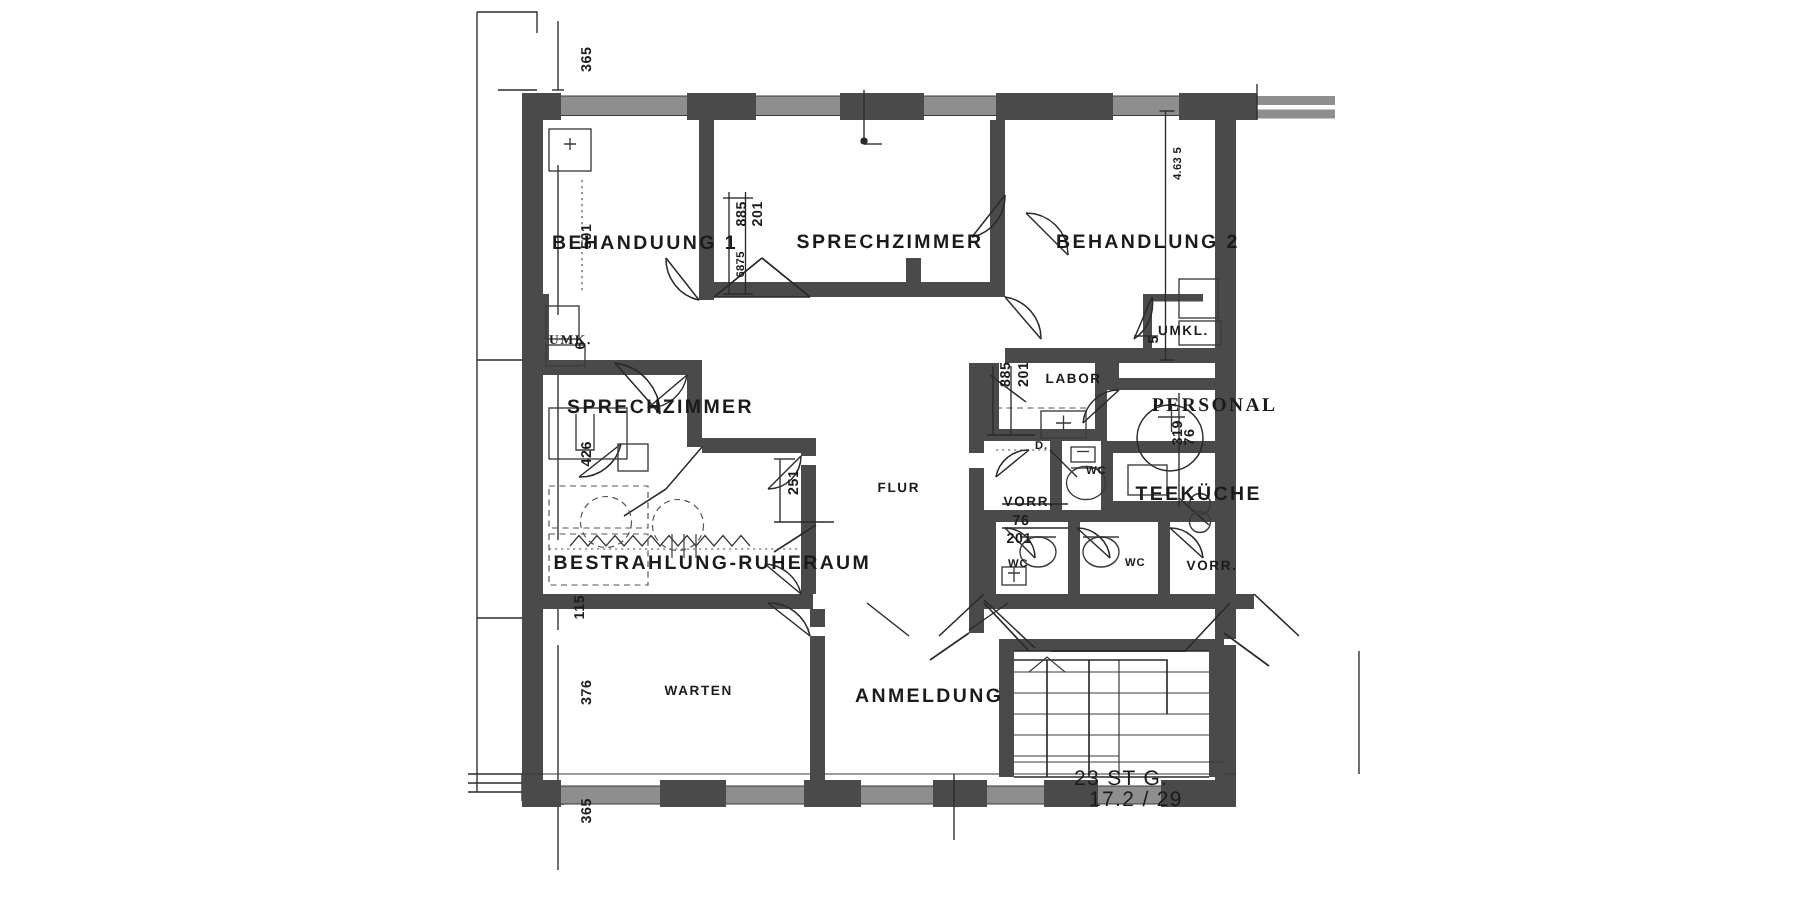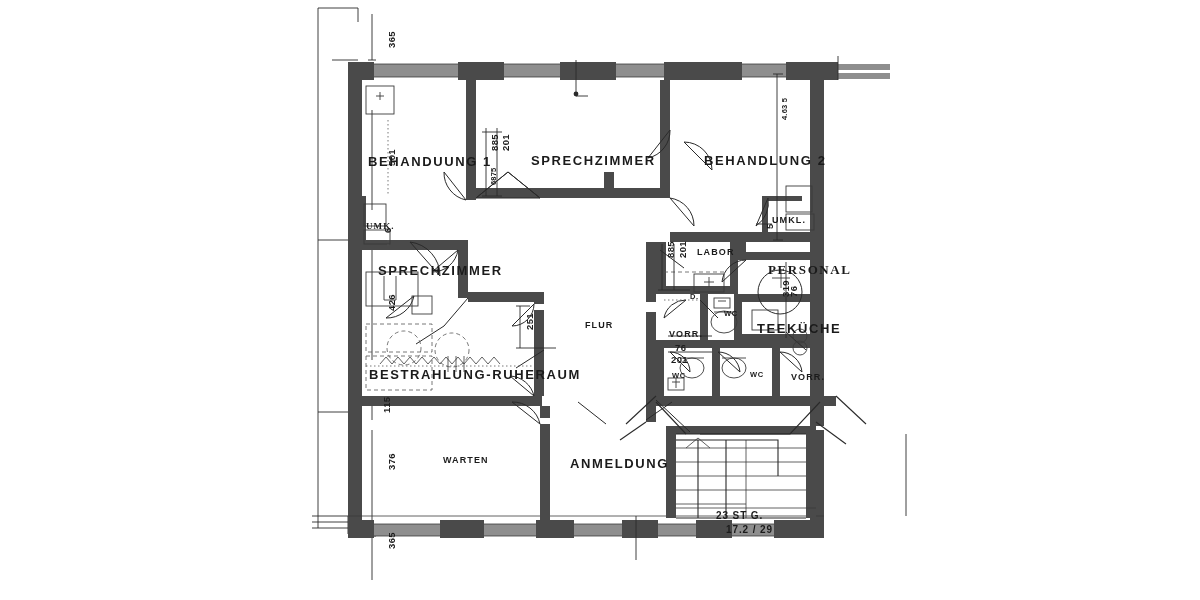--- a/index.html
+++ b/index.html
@@ -21,21 +21,21 @@
     white-space:nowrap;
     line-height:1;
     -webkit-font-smoothing:none;
   }
   .room{ font-size:13px; letter-spacing:1.6px; }
   .room-sm{ font-size:9px; letter-spacing:1.1px; }
   .room-xs{ font-size:7.5px; letter-spacing:0.6px; }
   .dim{ font-size:9.5px; letter-spacing:0.4px; font-weight:700; }
   .dim-sm{ font-size:7.5px; letter-spacing:0.2px; font-weight:700; }
   .vert{ transform-origin:0 0; transform:rotate(-90deg); }
-  .stair-txt{ font-size:10px; letter-spacing:0.9px; font-weight:700; }
+  .stair-txt{ font-size:14px; letter-spacing:0.9px; font-weight:400; }
 </style>
 </head>
 <body>
 
 <div id="plan-root">
 
   <svg id="plan-svg" viewBox="0 0 1200 600" xmlns="http://www.w3.org/2000/svg">
     <defs>
       <style>
         .w  { fill:#4a4a4a; }        /* solid wall poché */

